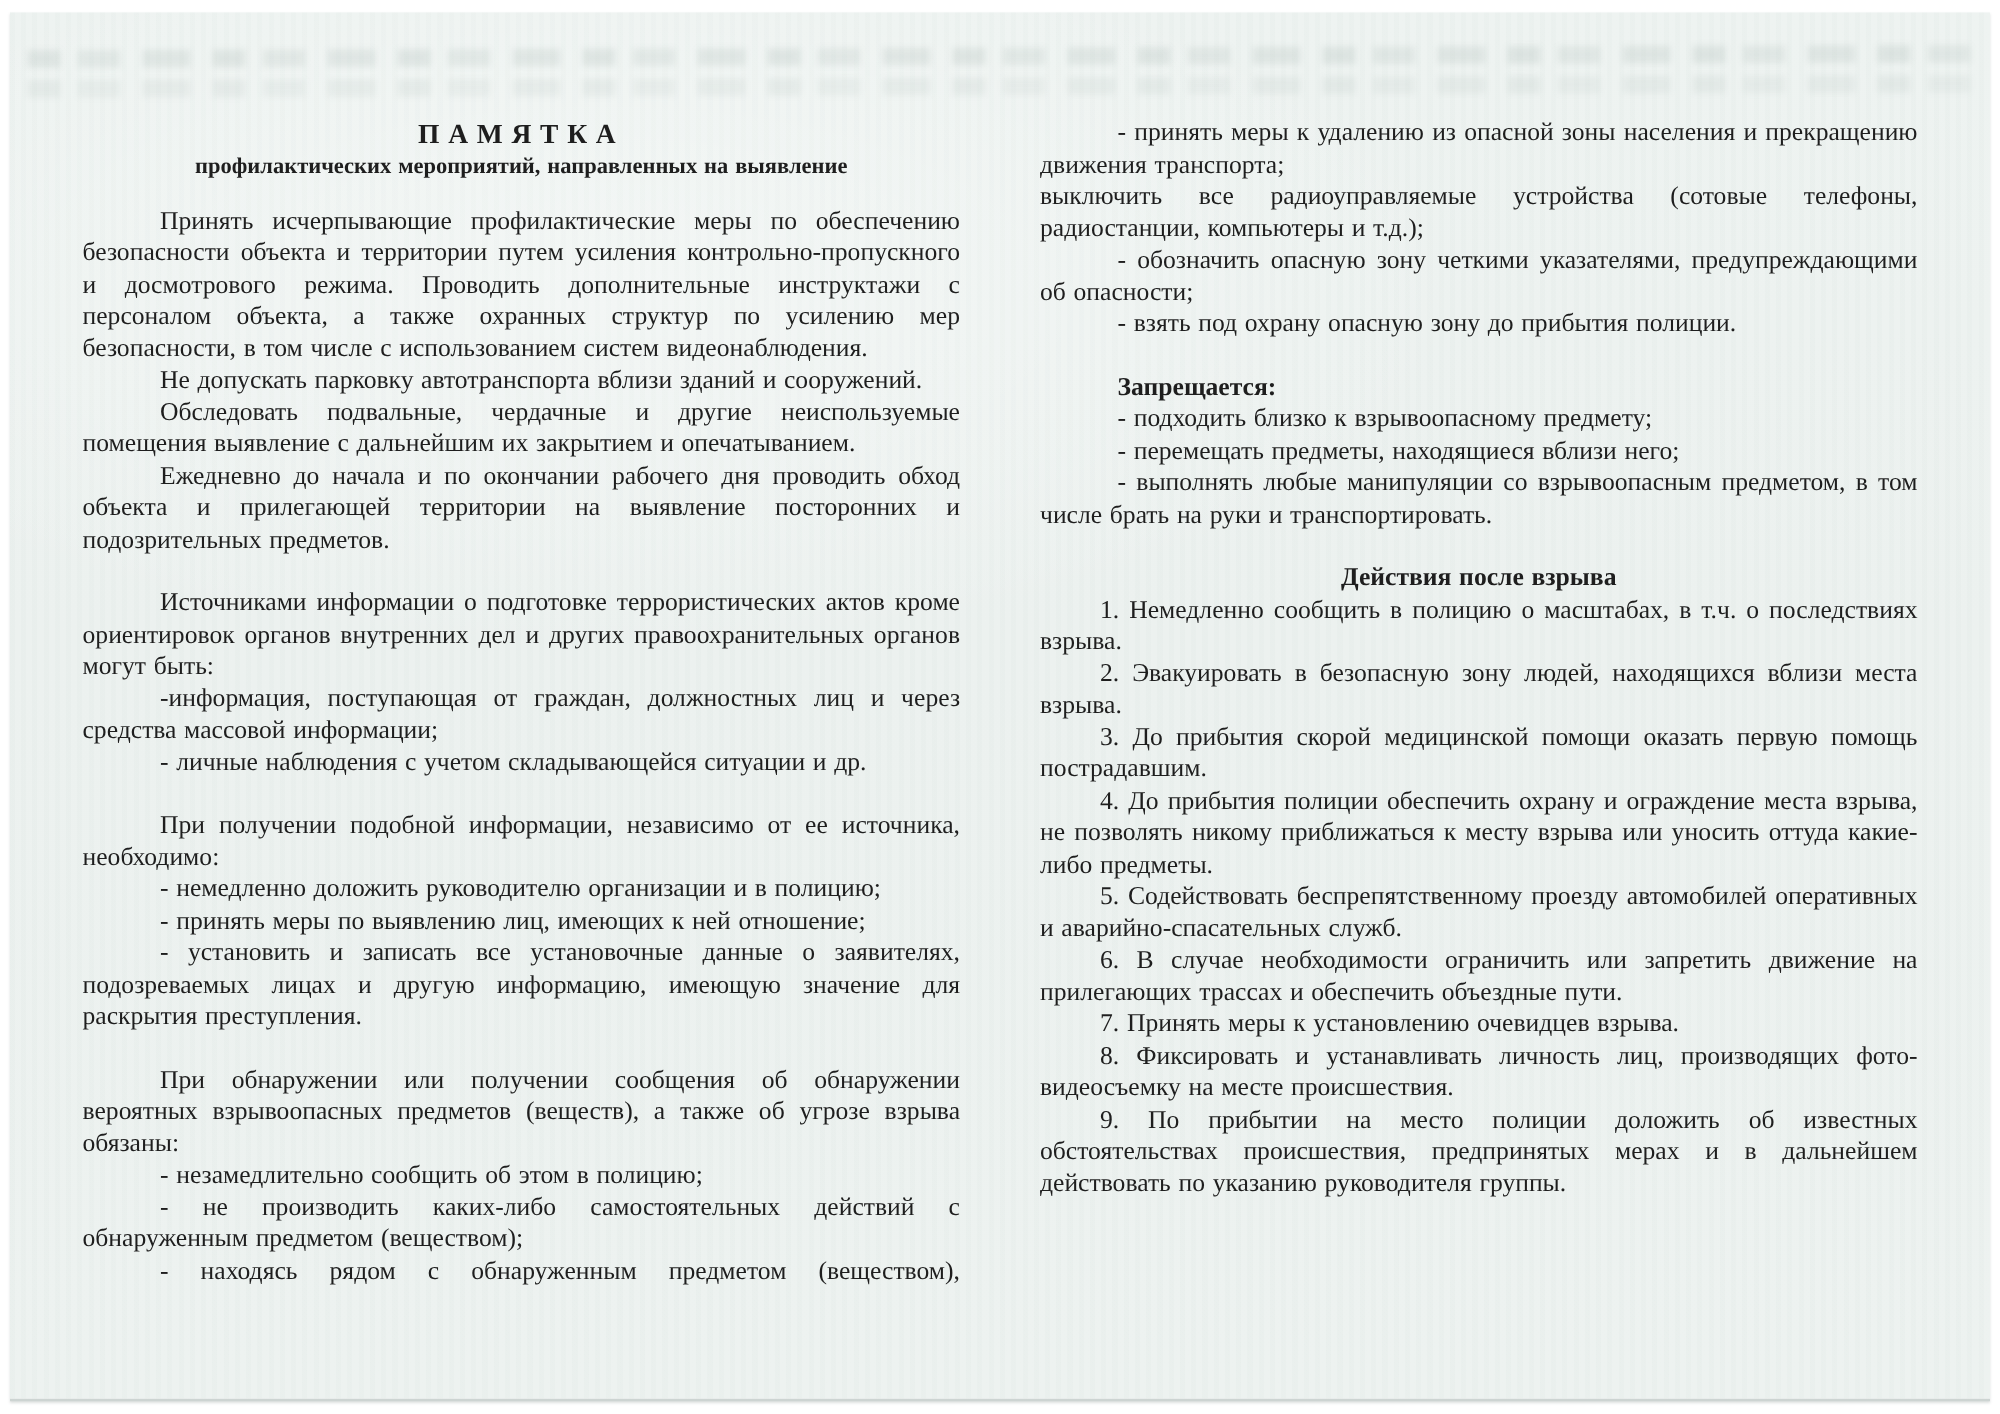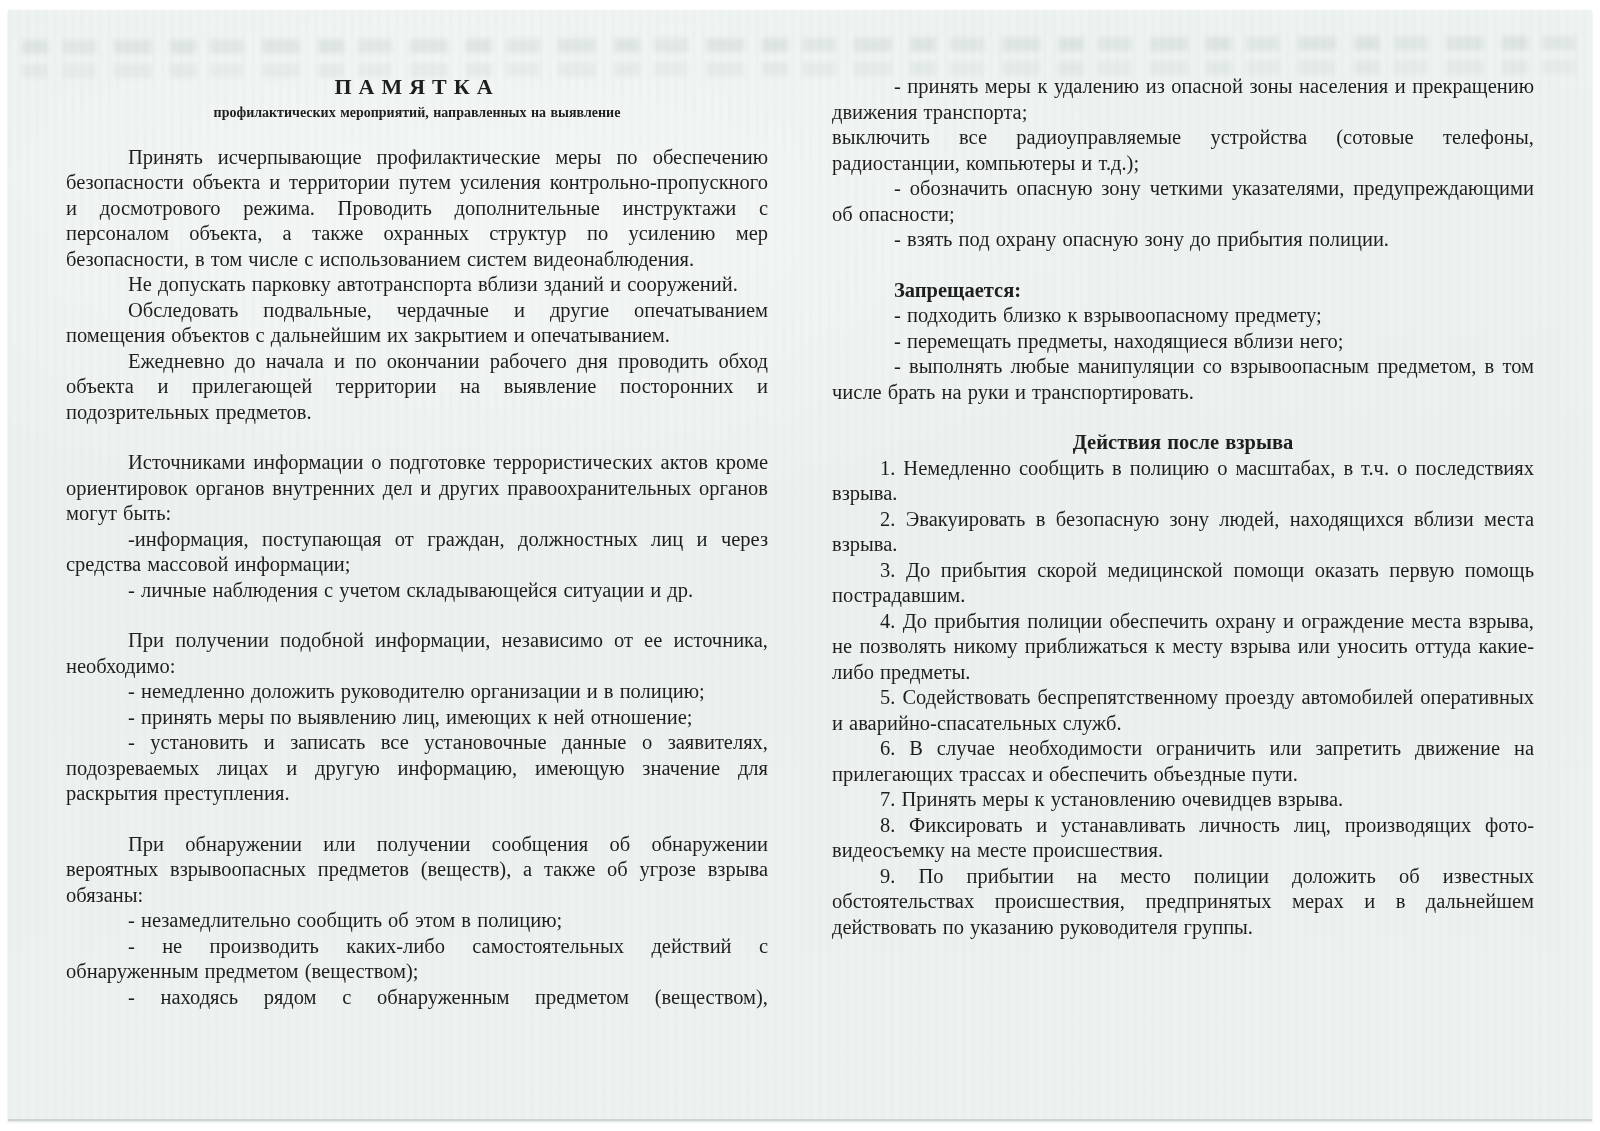--- a/index.html
+++ b/index.html
@@ -33,34 +33,34 @@
       rgba(128,148,142,.38) 0 26px, rgba(128,148,142,0) 26px 40px,
       rgba(128,148,142,.30) 40px 74px, rgba(128,148,142,0) 74px 92px,
       rgba(128,148,142,.34) 92px 130px, rgba(128,148,142,0) 130px 148px);
     transform:skewY(-.15deg);
   }
   .ghost-1{top:28px;opacity:.40;}
   .ghost-2{top:52px;opacity:.26;}
   .columns{
     position:relative;
     display:flex;gap:64px;
-    padding:64px 58px 0 58px;
+    padding:84px 58px 0 58px;
   }
   .col{
     flex:1 1 0;
     font-size:20.5px;line-height:25.5px;
     word-spacing:1px;
   }
   .title-block{margin-bottom:19px;}
   .memo-title{
     text-align:center;font-weight:bold;font-size:22px;
     letter-spacing:7px;line-height:26px;
   }
   .memo-subtitle{
-    text-align:center;font-weight:bold;font-size:14px;line-height:25.5px;
+    text-align:center;font-weight:bold;font-size:18px;line-height:25.5px;
   }
   .p{margin:0;text-align:justify;text-indent:62px;}
   .noindent{text-indent:0;}
   .num{text-indent:48px;}
   .gap{margin-top:25px;}
   .bold{font-weight:bold;}
   .stretch{text-align-last:justify;}
   .heading-center{
     margin:25px 0 0 0;text-align:center;font-weight:bold;text-indent:0;
   }
@@ -75,21 +75,21 @@
   <div class="columns">
 
     <div class="col">
       <div class="title-block">
         <div class="memo-title">ПАМЯТКА</div>
         <div class="memo-subtitle">профилактических мероприятий, направленных на выявление</div>
       </div>
 
       <p class="p">Принять исчерпывающие профилактические меры по обеспечению безопасности объекта и территории путем усиления контрольно-пропускного и досмотрового режима. Проводить дополнительные инструктажи с персоналом объекта, а также охранных структур по усилению мер безопасности, в том числе с использованием систем видеонаблюдения.</p>
       <p class="p">Не допускать парковку автотранспорта вблизи зданий и сооружений.</p>
-      <p class="p">Обследовать подвальные, чердачные и другие опечатыванием помещения объектов с дальнейшим их закрытием и опечатыванием.</p>
+      <p class="p">Обследовать подвальные, чердачные и другие неиспользуемые помещения выявление с дальнейшим их закрытием и опечатыванием.</p>
       <p class="p">Ежедневно до начала и по окончании рабочего дня проводить обход объекта и прилегающей территории на выявление посторонних и подозрительных предметов.</p>
 
       <p class="p gap">Источниками информации о подготовке террористических актов кроме ориентировок органов внутренних дел и других правоохранительных органов могут быть:</p>
       <p class="p">-информация, поступающая от граждан, должностных лиц и через средства массовой информации;</p>
       <p class="p">- личные наблюдения с учетом складывающейся ситуации и др.</p>
 
       <p class="p gap">При получении подобной информации, независимо от ее источника, необходимо:</p>
       <p class="p">- немедленно доложить руководителю организации и в полицию;</p>
       <p class="p">- принять меры по выявлению лиц, имеющих к ней отношение;</p>
       <p class="p">- установить и записать все установочные данные о заявителях, подозреваемых лицах и другую информацию, имеющую значение для раскрытия преступления.</p>

